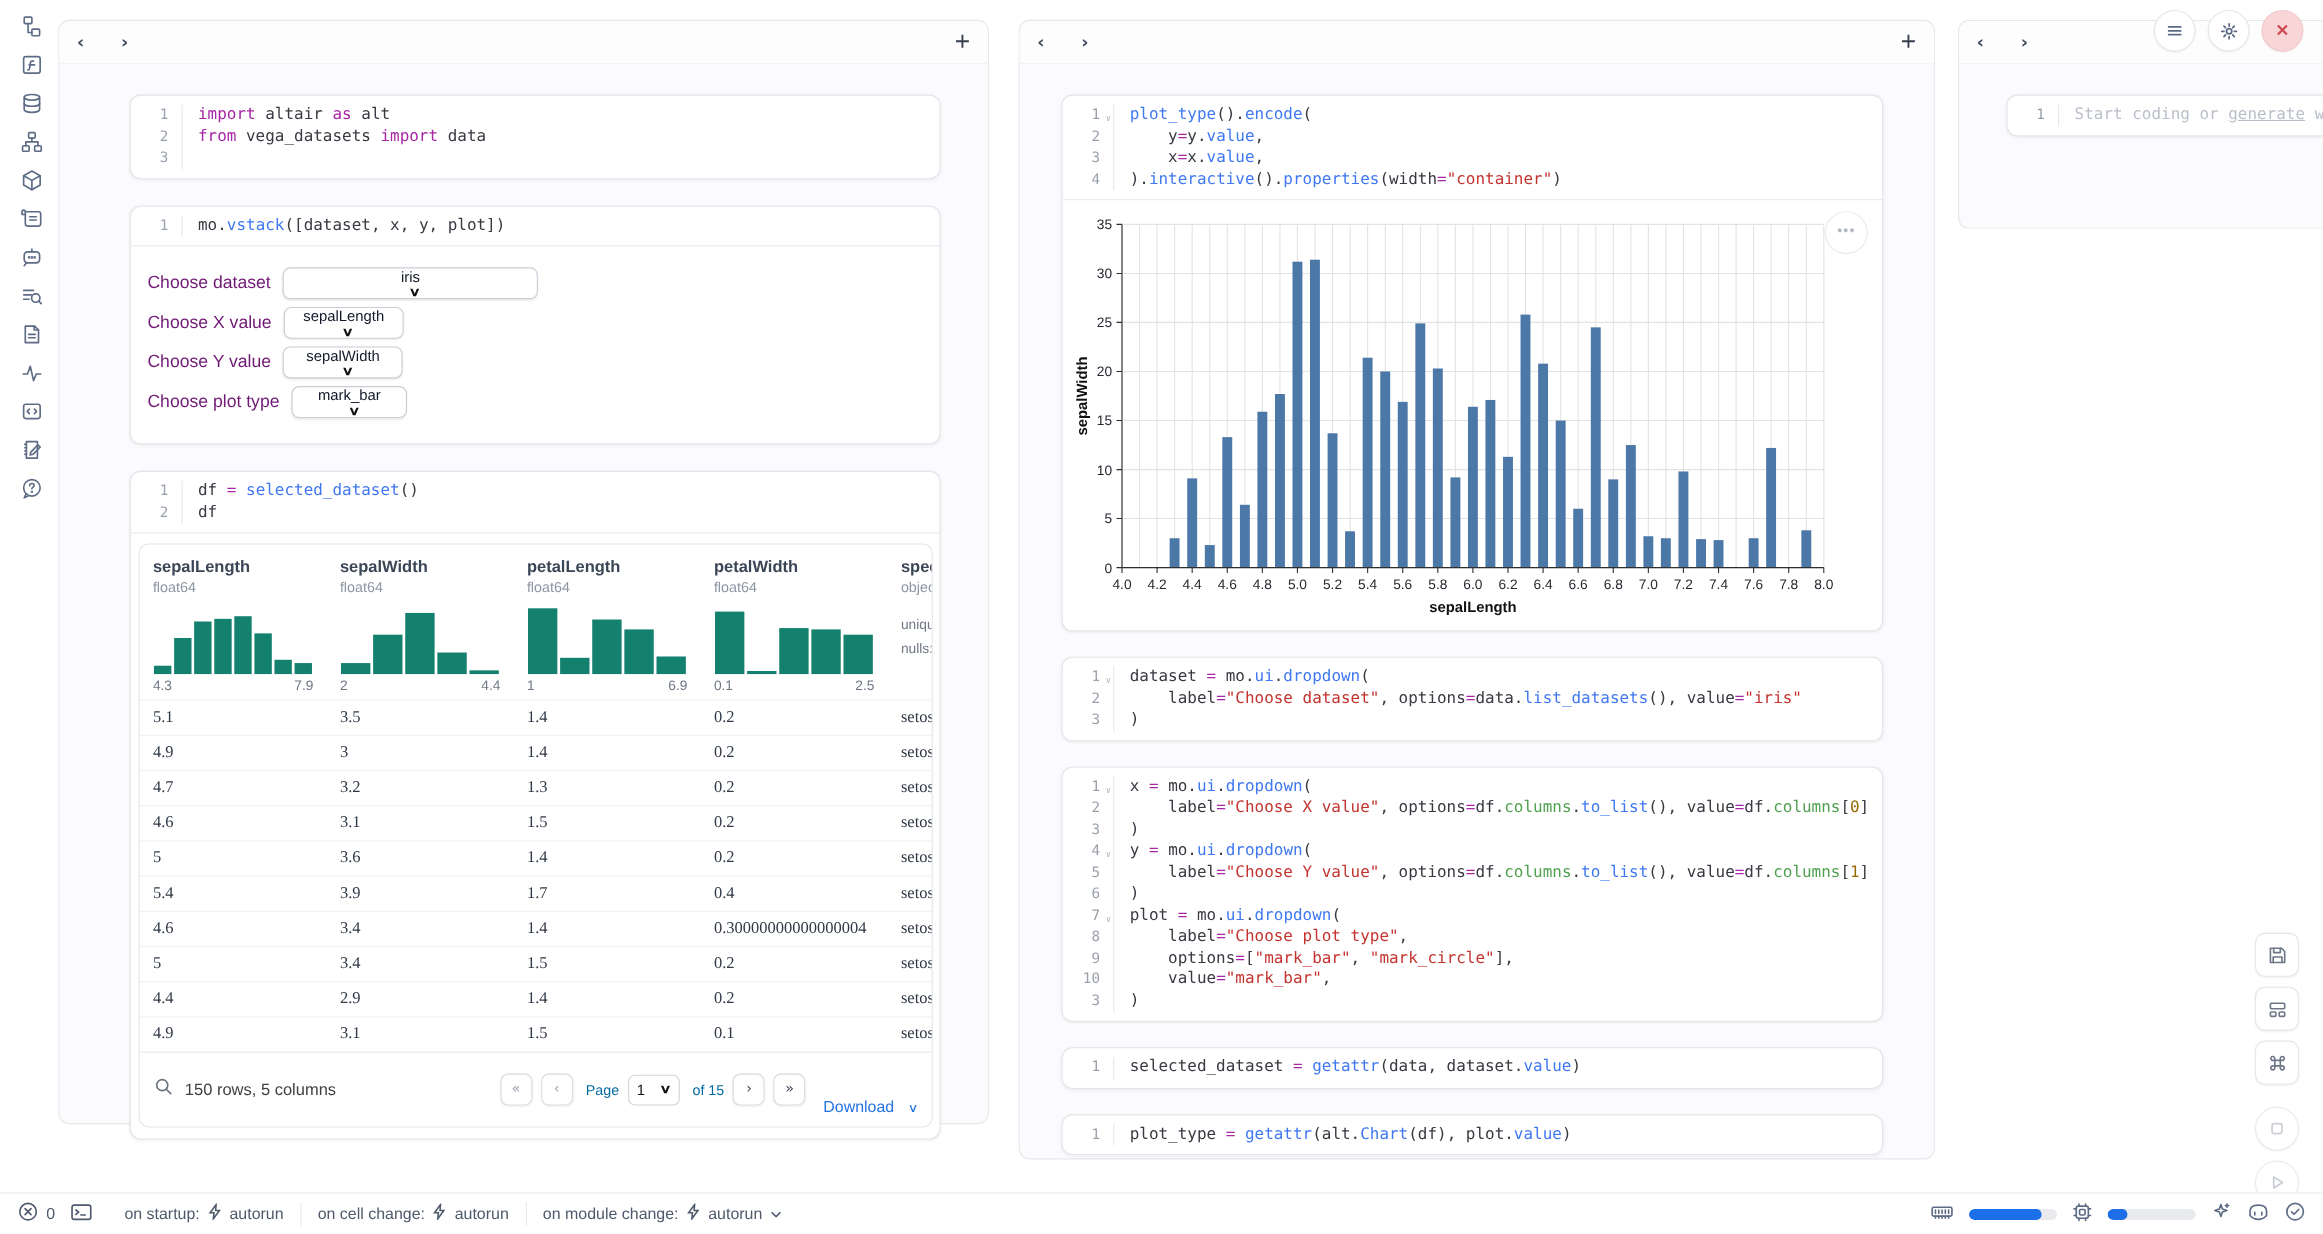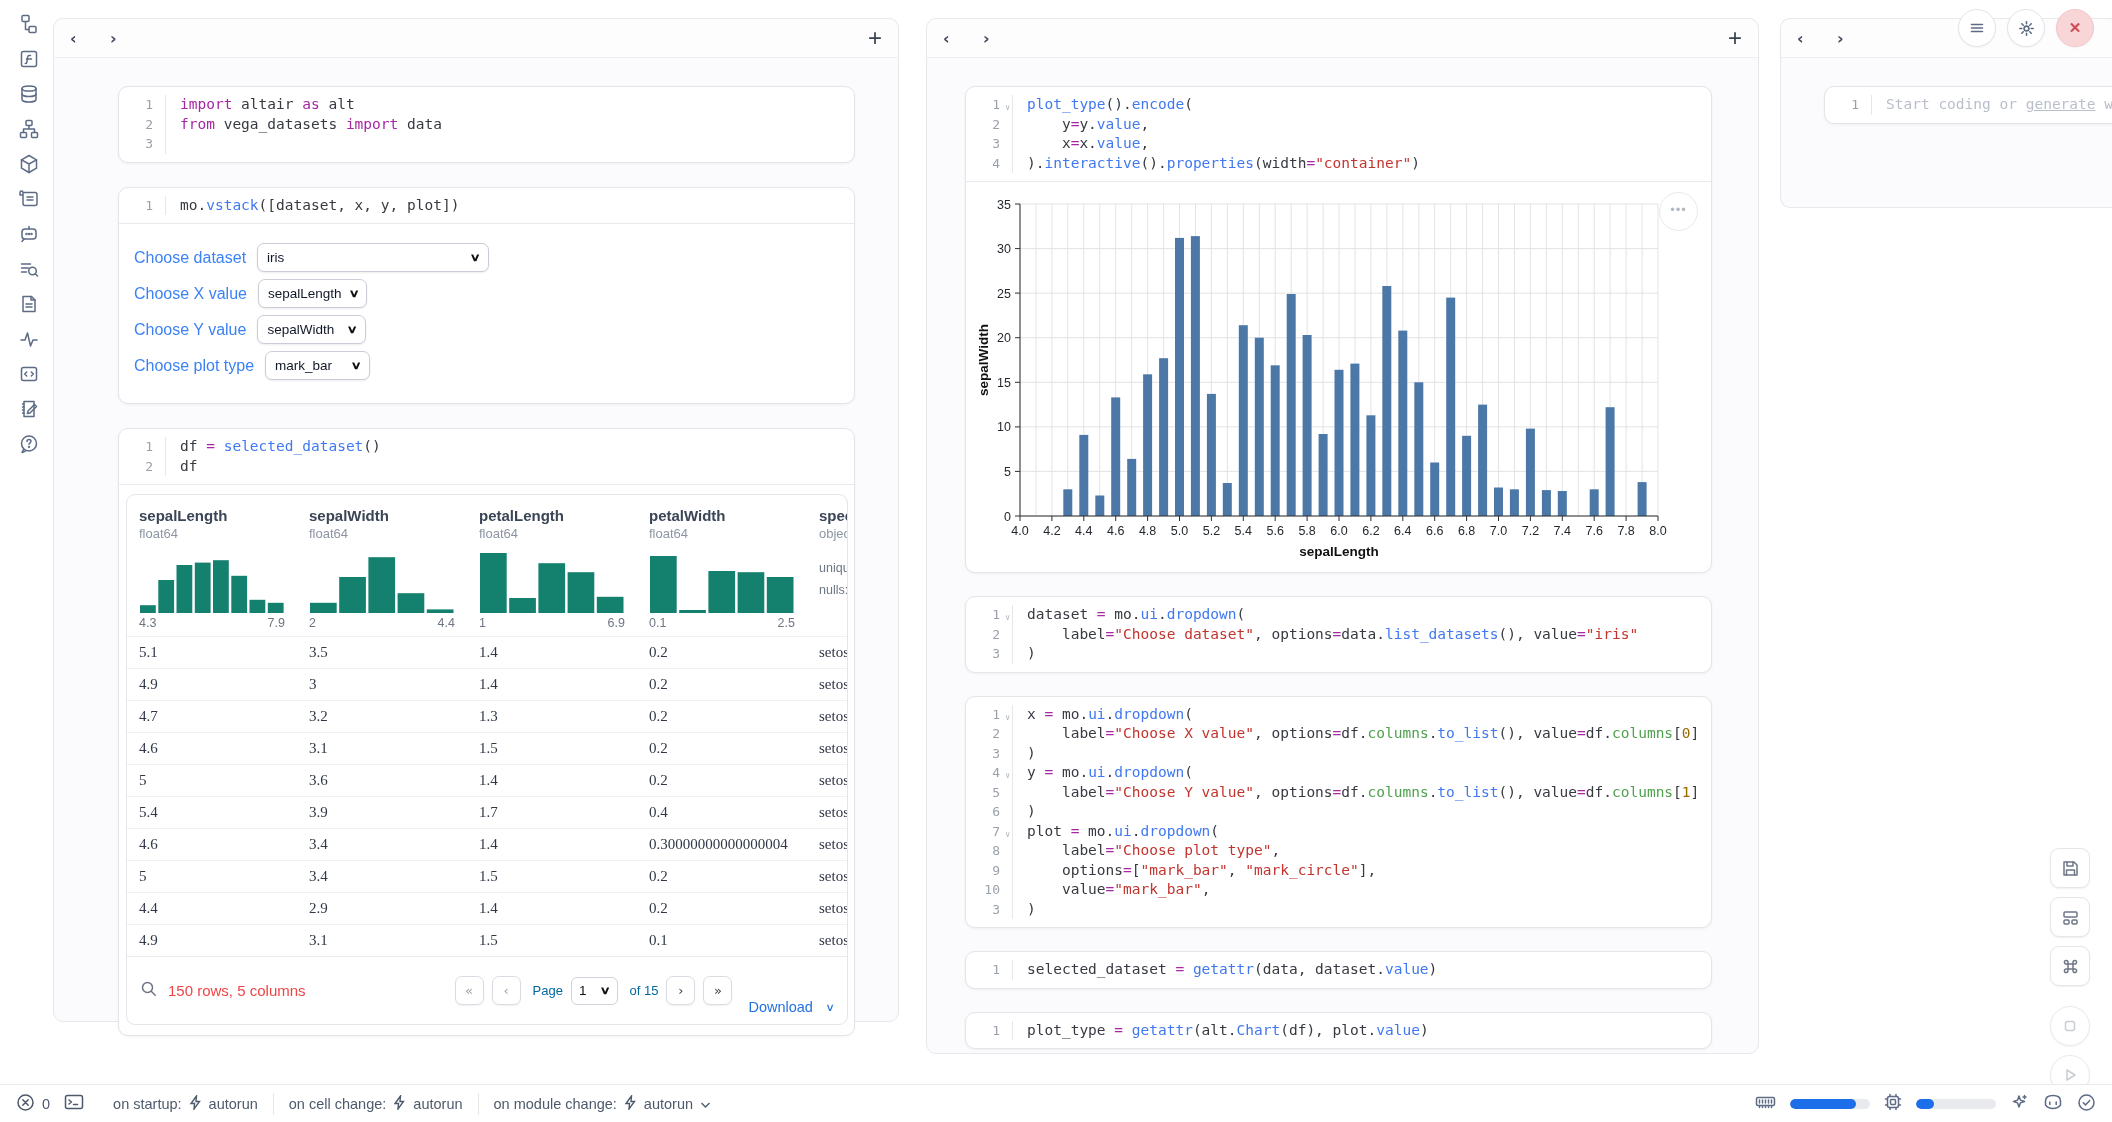--- a/index.html
+++ b/index.html
@@ -30,40 +30,40 @@
   .lno{font-family:"DejaVu Sans Mono",monospace;font-size:13px;line-height:19.5px;color:#9aa1ac;position:relative;}
   .fold{position:absolute;right:-10px;top:3px;font-size:8px;color:#aeb4bd;}
   .code{flex:1;border-left:1px solid #e5e7eb;padding:0 14px;overflow:hidden;}
   .cline{font-family:"DejaVu Sans Mono",monospace;font-size:14.5px;line-height:19.5px;white-space:pre;color:#383a42;}
   .tk-kw{color:#a626a4;}.tk-fn{color:#4078f2;}.tk-str{color:#c3342f;}.tk-op{color:#a626a4;}
   .tk-prop{color:#50a14f;}.tk-num{color:#986801;}.tk-pl{color:#383a42;}
   .outdiv{border-top:1px solid #e9eaee;}
   
   .controls{padding:12px 15px 16px;}
   .ctrl-row{display:flex;align-items:center;height:29px;margin:7px 0;}
-  .ctrl-label{font-size:16px;color:#3b82f6;margin-right:11px;}
+  .ctrl-label{font-size:16px;color:#701a75;margin-right:11px;}
   .select{display:inline-flex;align-items:center;justify-content:space-between;border:1px solid #c9ced6;border-radius:7px;
           background:#fff;box-shadow:0 1px 2px rgba(0,0,0,.08);padding:0 9px;font-size:13.5px;color:#111827;
-          box-sizing:border-box;height:29px;cursor:pointer;}
+          box-sizing:border-box;height:29px;cursor:pointer;flex-direction:column;}
   .chev{font-size:11px;color:#111;font-weight:700;transform:scaleX(1.4);margin-left:8px;}
   
   .tablewrap{padding:9px 6px 10px 7px;}
   .dftable{border:1px solid #e3e5e9;border-radius:9px;overflow:hidden;background:#fff;}
   .thead{display:flex;overflow:hidden;}
   .th{width:170px;flex:none;padding:12px 12px 0;box-sizing:border-box;overflow:hidden;}
   .th-name{font-weight:700;font-size:15px;color:#3a4556;white-space:nowrap;}
   .th-type{font-size:13px;color:#8d95a3;margin-top:2px;white-space:nowrap;}
   .th-hist{margin-top:10px;display:block;}
   .th-range{display:flex;justify-content:space-between;font-size:12.5px;color:#6e7684;margin-top:3px;padding-bottom:6px;}
   .th-meta{font-size:12.5px;color:#6e7684;margin-top:17px;line-height:1.75;white-space:nowrap;}
   .trow{display:flex;border-top:1px solid #eef0f3;font-family:Liberation Serif, serif;}
   .td{width:170px;flex:none;padding:7px 12px;font-size:15px;color:#2f3846;box-sizing:border-box;
       white-space:nowrap;overflow:hidden;}
   .tfoot{display:flex;align-items:center;border-top:1px solid #e8eaee;padding:9px 13px;}
-  .tf-summary{font-size:15px;color:#ef4444;margin-left:10px;}
+  .tf-summary{font-size:15px;color:#404040;margin-left:10px;}
   .tf-right{margin-left:auto;display:flex;align-items:center;gap:8px;}
   .pgbtn{width:27px;height:27px;border:1px solid #d9dce2;border-radius:7px;background:#fff;
          box-shadow:0 1px 2px rgba(0,0,0,.06);display:flex;align-items:center;justify-content:center;
          font-size:13px;color:#3b4554;cursor:pointer;font-family:"DejaVu Sans",sans-serif;}
   .pgbtn.mut{color:#9aa2ad;}
   .pg-label{font-size:13px;color:#0369a1;margin-left:4px;text-align:right;}
   .pg-select{border:1px solid #cfd4db;border-radius:6px;height:26px;padding:0 7px;display:flex;align-items:center;
              font-size:13.5px;color:#111;gap:7px;background:#fff;cursor:pointer;}
   .download{color:#2272e0;font-size:14.5px;margin-left:8px;display:flex;align-items:center;gap:5px;cursor:pointer;margin-top:33px;}
   .download .chev{color:#2272e0;transform:scaleX(1.2);font-weight:400;}

